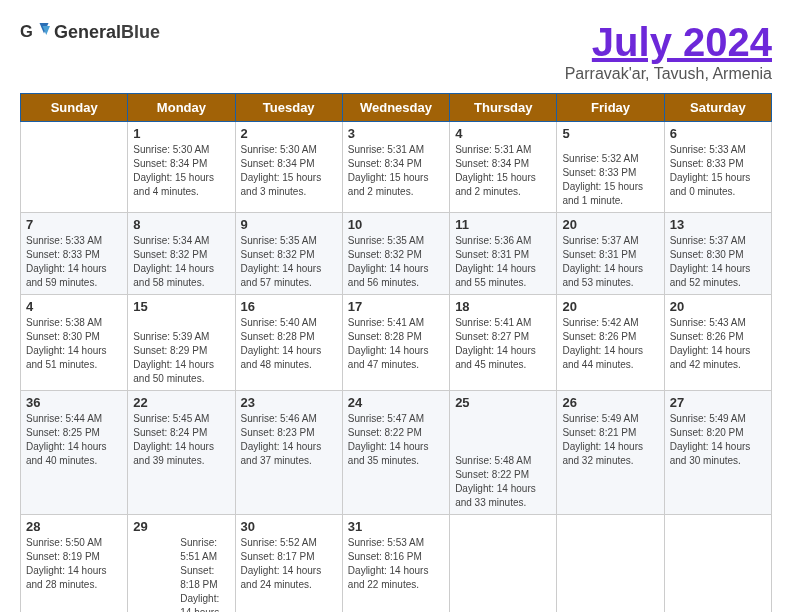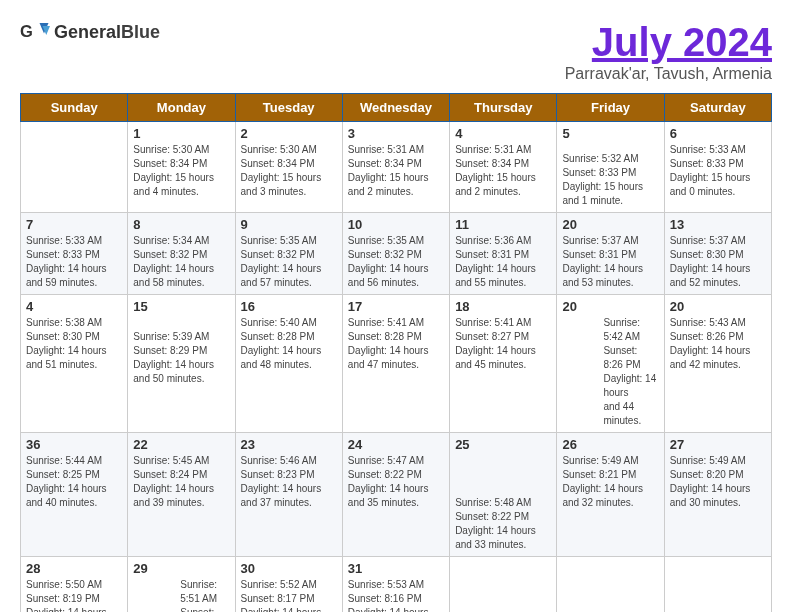--- a/index.html
+++ b/index.html
@@ -243,21 +243,21 @@
         </td>
         <td>
           <div class="day-number">18</div>
           <div class="day-info" style="white-space: pre-line;">Sunrise: 5:41 AM
 Sunset: 8:27 PM
 Daylight: 14 hours
 and 45 minutes.</div>
         </td>
         <td>
           <div class="day-number">20</div>
-          <div class="day-info" style="white-space: pre-line; margin-left: 41px;">Sunrise: 5:42 AM
+          <div class="day-info" style="white-space: pre-line;">Sunrise: 5:42 AM
 Sunset: 8:26 PM
 Daylight: 14 hours
 and 44 minutes.</div>
         </td>
         <td>
           <div class="day-number">20</div>
           <div class="day-info" style="white-space: pre-line;">Sunrise: 5:43 AM
 Sunset: 8:26 PM
 Daylight: 14 hours
 and 42 minutes.</div>

